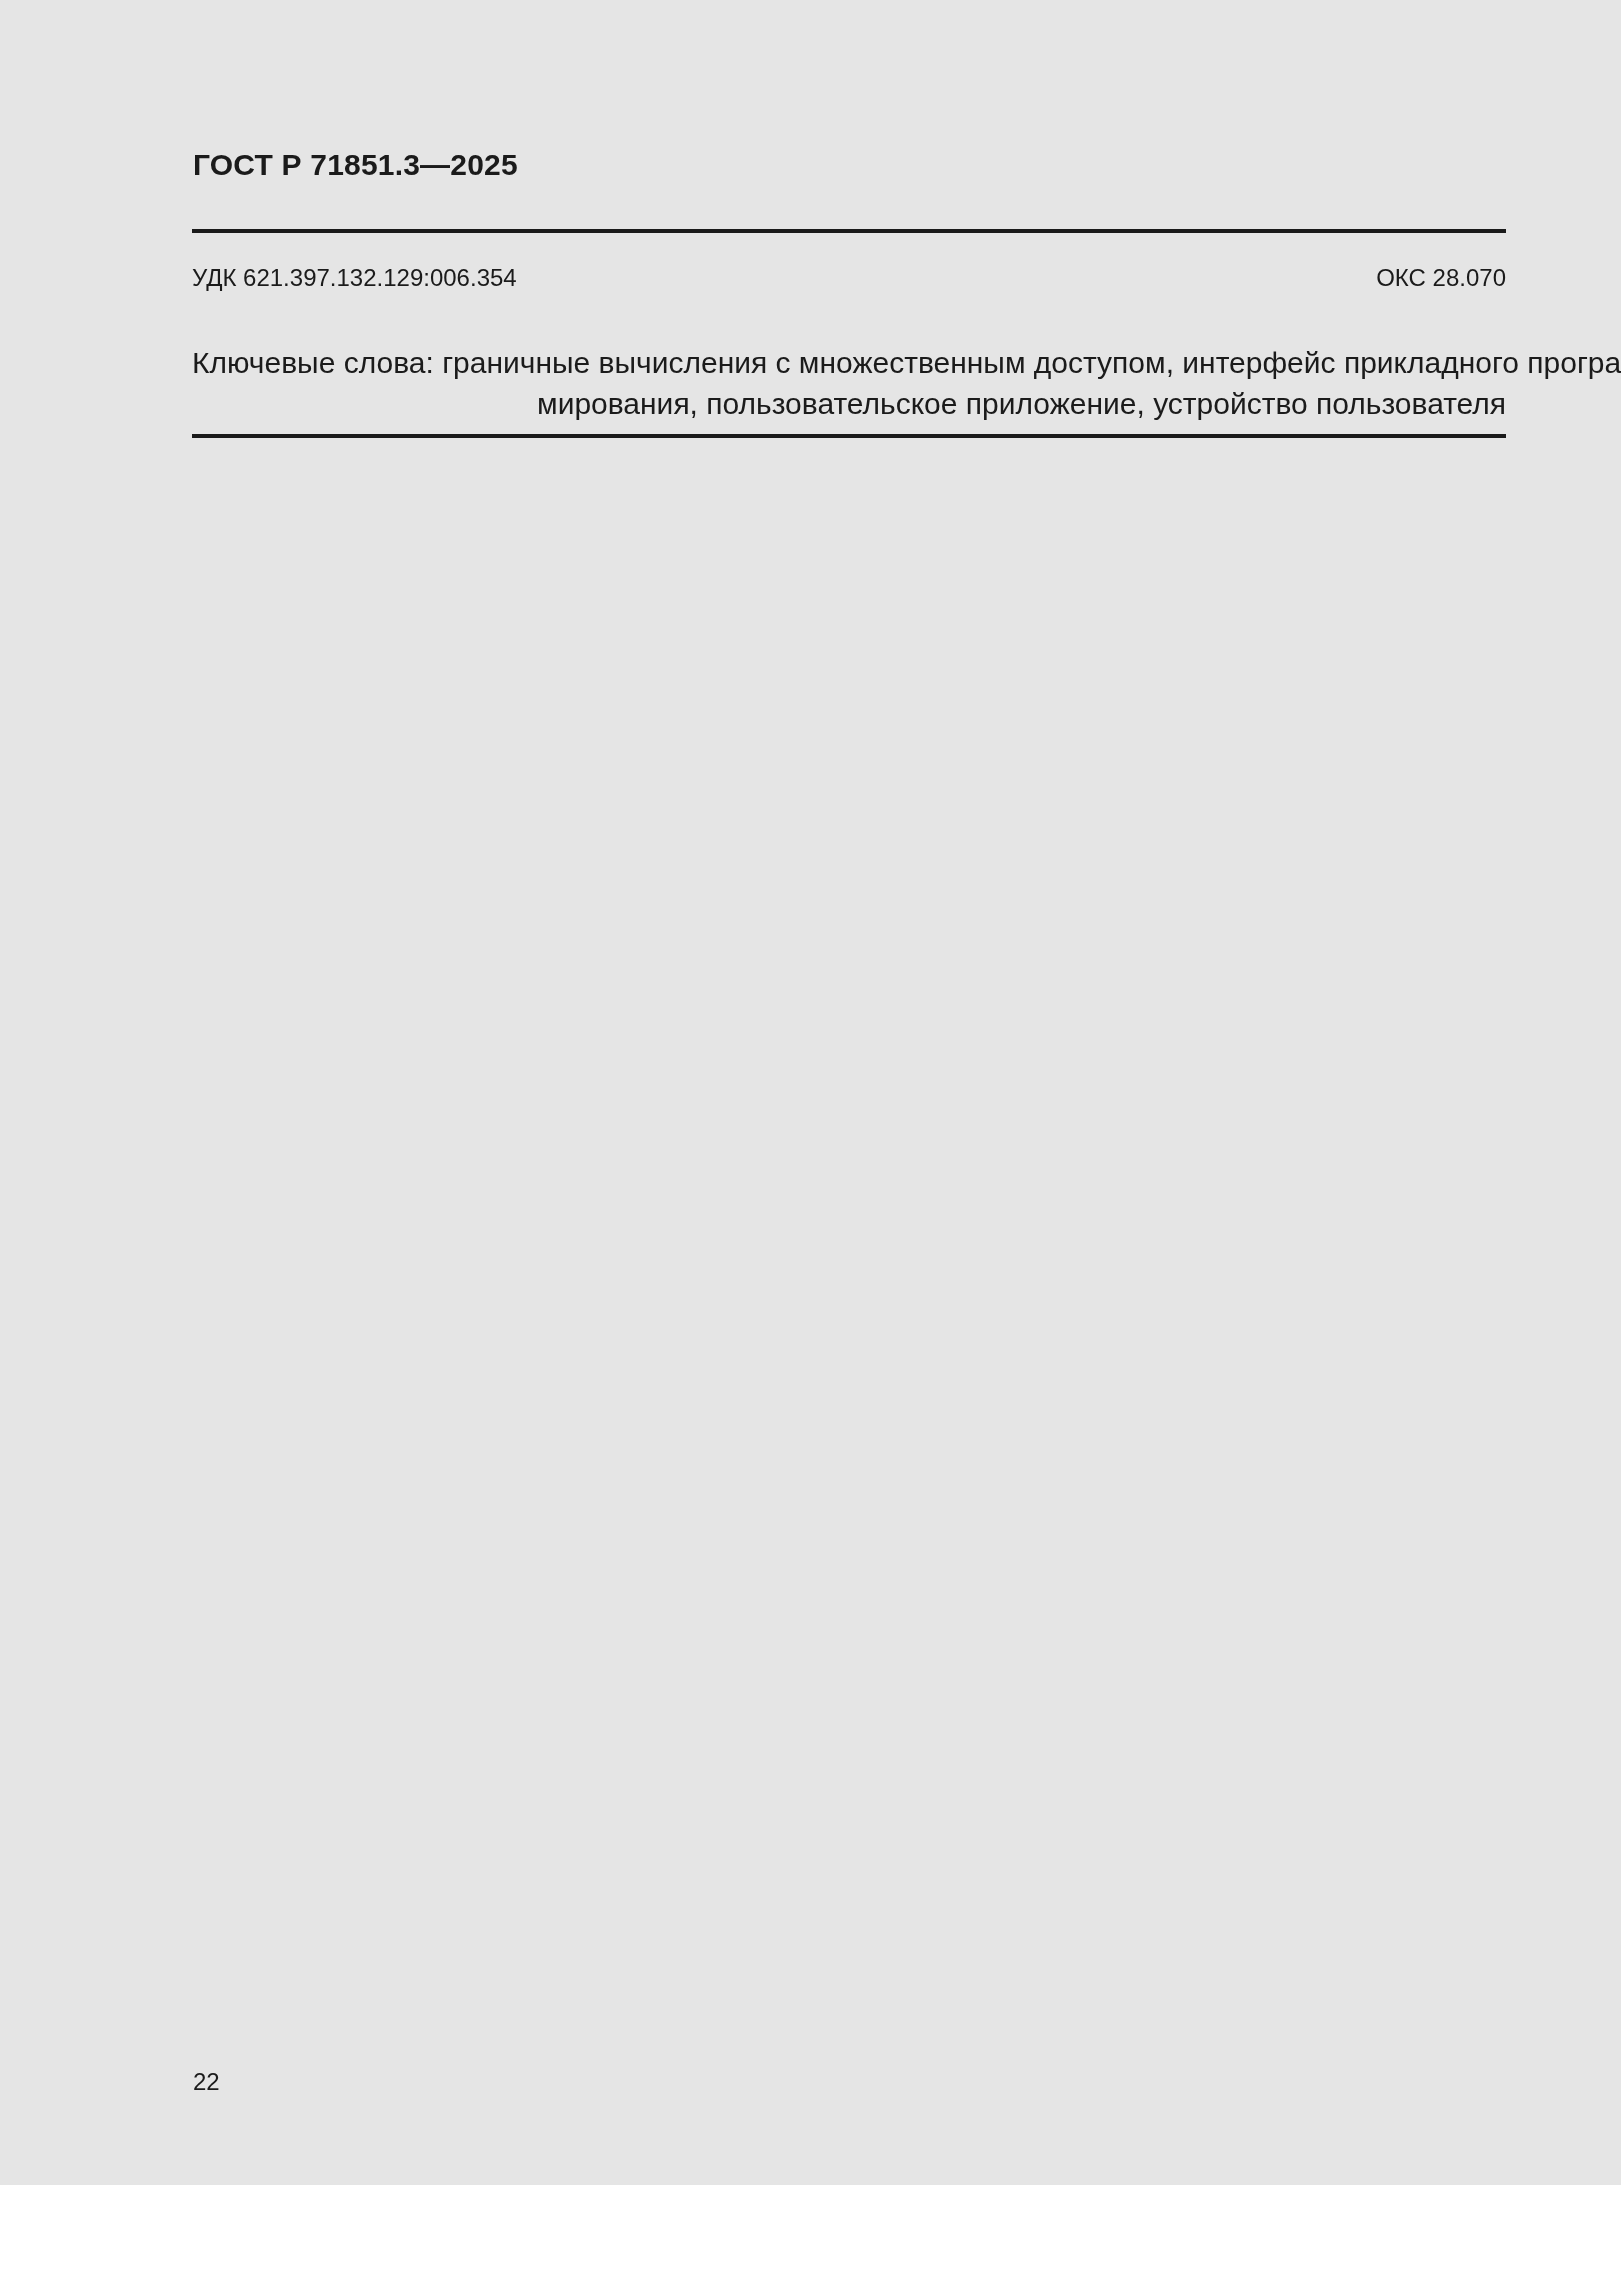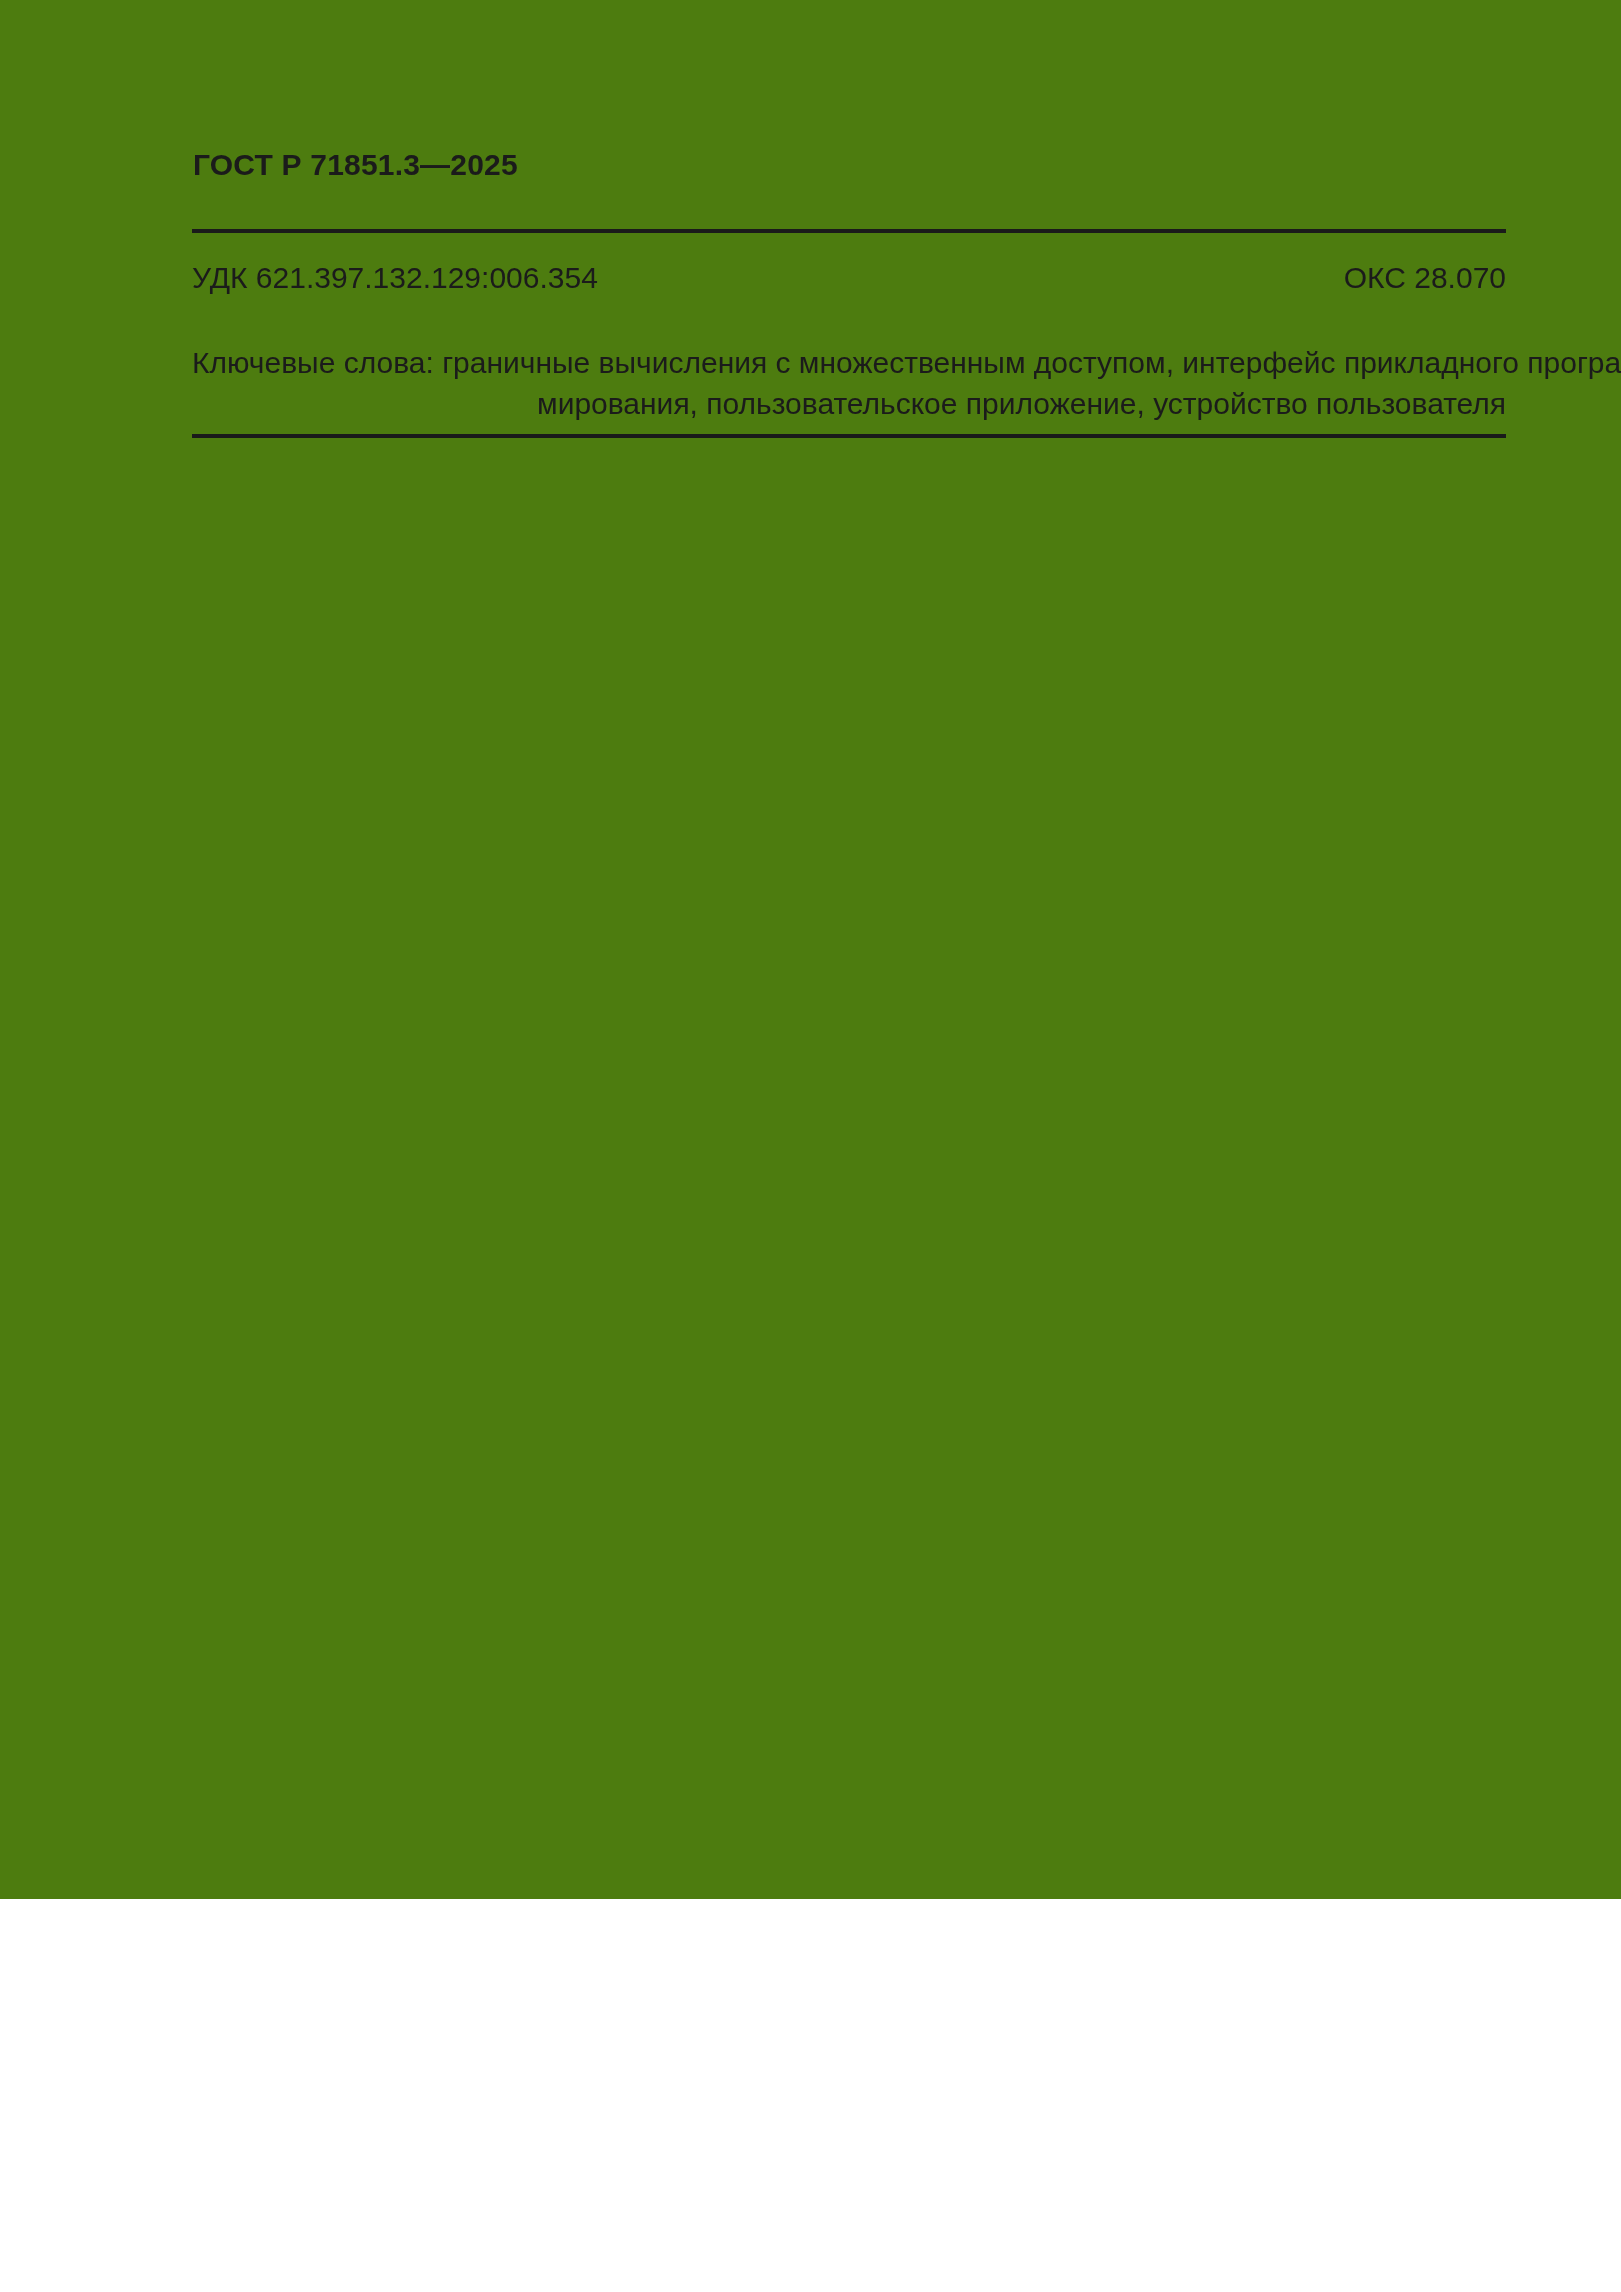--- a/index.html
+++ b/index.html
@@ -3,22 +3,22 @@
 <meta charset="utf-8">
 <style>
   html, body {
     margin: 0;
     padding: 0;
     background: #ffffff;
   }
   .page {
     position: relative;
     width: 1621px;
-    height: 1899px;
-    background: #4d7c0f;
+    height: 2185px;
+    background: #e5e5e5;
     color: #1b1b1b;
     font-family: "Liberation Sans", sans-serif;
     overflow: hidden;
   }
   .doc-header {
     position: absolute;
     left: 193px;
     top: 147px;
     font-size: 30px;
     font-weight: bold;
@@ -35,21 +35,21 @@
   }
   .rule-top { top: 229px; }
   .rule-bottom { top: 434px; }
   .classification-row {
     position: absolute;
     left: 192px;
     top: 260px;
     width: 1314px;
     display: flex;
     justify-content: space-between;
-    font-size: 30px;
+    font-size: 24px;
     line-height: 35px;
     white-space: nowrap;
   }
   .keywords {
     position: absolute;
     left: 192px;
     top: 342px;
     width: 1314px;
     font-size: 30px;
     line-height: 41px;

